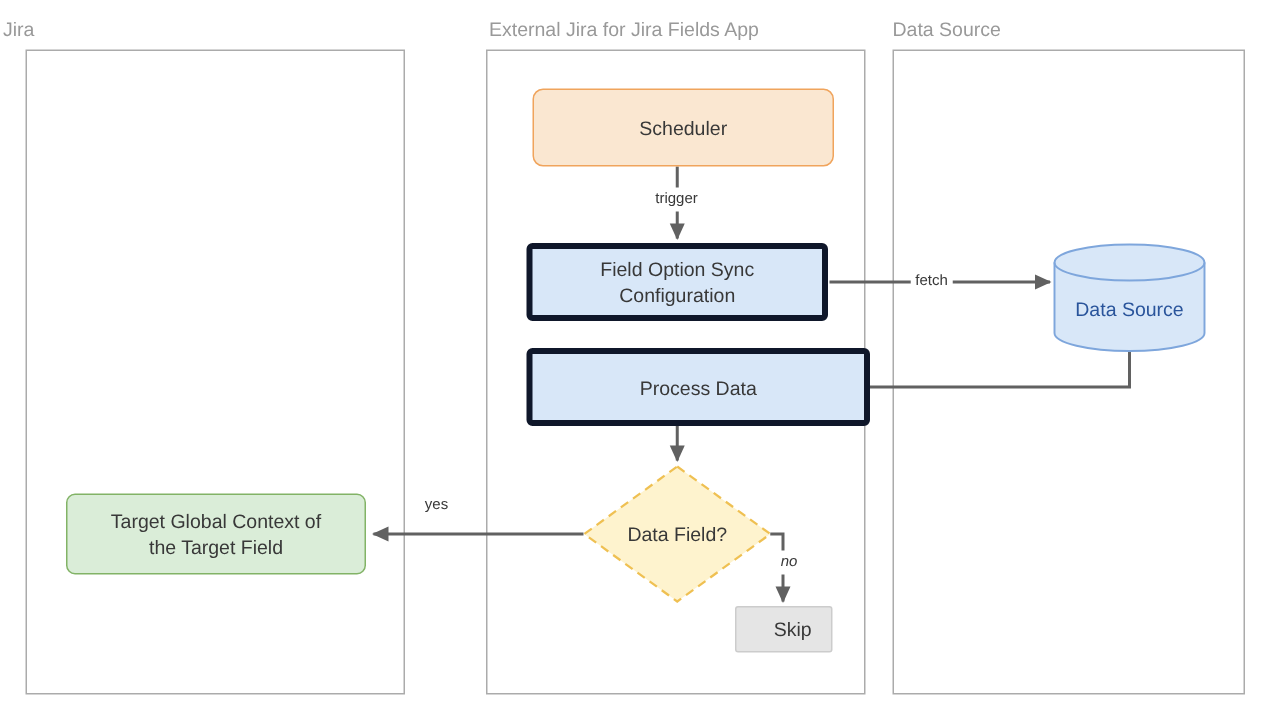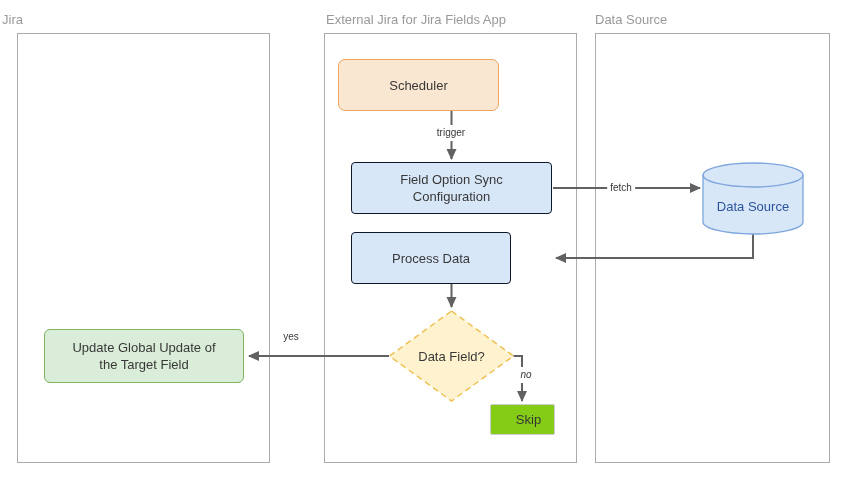--- a/index.html
+++ b/index.html
@@ -35,23 +35,23 @@
     display: flex;
     align-items: center;
     justify-content: center;
     text-align: center;
     font-size: 13px;
     line-height: 17px;
     color: #383838;
     box-sizing: border-box;
   }
   .node-orange { background: #FAE7D1; border: 1px solid #F0A45C; border-radius: 7px; }
-  .node-blue   { background: #D8E7F8; border: 1px solid #0f172a; border-radius: 4px; }
+  .node-blue   { background: #D8E7F8; border: 4px solid #0f172a; border-radius: 4px; }
   .node-green  { background: #DAEDD8; border: 1px solid #82B366; border-radius: 6px; }
-  .node-gray   { background: #84cc16; border: 1px solid #CCCCCC; border-radius: 2px; padding-left: 12px; }
+  .node-gray   { background: #e5e5e5; border: 1px solid #CCCCCC; border-radius: 2px; padding-left: 12px; }
   .center-label {
     position: absolute;
     transform: translate(-50%, -50%);
     text-align: center;
     font-size: 13px;
     line-height: 17px;
     color: #383838;
   }
   .db-label { color: #29549B; }
   .edge-label {
@@ -96,34 +96,34 @@
     <path d="M389,356 L249,356" fill="none" stroke="#616161" stroke-width="2" marker-end="url(#arrowhead)"></path>
 
     <path d="M513.5,356 L522,356 L522,401" fill="none" stroke="#616161" stroke-width="2" marker-end="url(#arrowhead)"></path>
 
     <polygon points="451.5,311 513.5,356 451.5,401 389.5,356" fill="#FEF3CE" stroke="#EFC052" stroke-width="1.5" stroke-dasharray="6 4"></polygon>
 
     <path d="M703,175 A50,12 0 0 1 803,175 L803,222 A50,12 0 0 1 703,222 Z" fill="#D8E7F8" stroke="#7EA6DC" stroke-width="1.3"></path>
     <path d="M703,175 A50,12 0 0 0 803,175" fill="none" stroke="#7EA6DC" stroke-width="1.3"></path>
   </svg>
 
-  <div class="node node-orange" style="left:338px; top:59px;  width:161px; height:52px;">
+  <div class="node node-orange" style="left:355px; top:59px;  width:201px; height:52px;">
     <span>Scheduler</span>
   </div>
 
   <div class="node node-blue" style="left:351px; top:162px; width:201px; height:52px; padding:0 12px;">
     <span style="display:inline-block; max-width:177px;">Field Option Sync Configuration</span>
   </div>
 
-  <div class="node node-blue" style="left:351px; top:232px; width:160px; height:52px;">
+  <div class="node node-blue" style="left:351px; top:232px; width:229px; height:52px;">
     <span>Process Data</span>
   </div>
 
   <div class="node node-green" style="left:44px; top:329px; width:200px; height:54px;">
-    <span style="display:inline-block; max-width:150px;">Update Global Update of the Target Field</span>
+    <span style="display:inline-block; max-width:150px;">Target Global Context of the Target Field</span>
   </div>
 
   <div class="node node-gray" style="left:490px; top:404px; width:65px; height:31px;">
     <span>Skip</span>
   </div>
 
   <div class="center-label" style="left:451.5px; top:356px; width:80px;">Data Field?</div>
 
   <div class="center-label db-label" style="left:753px; top:206px; width:96px;">Data Source</div>
 

